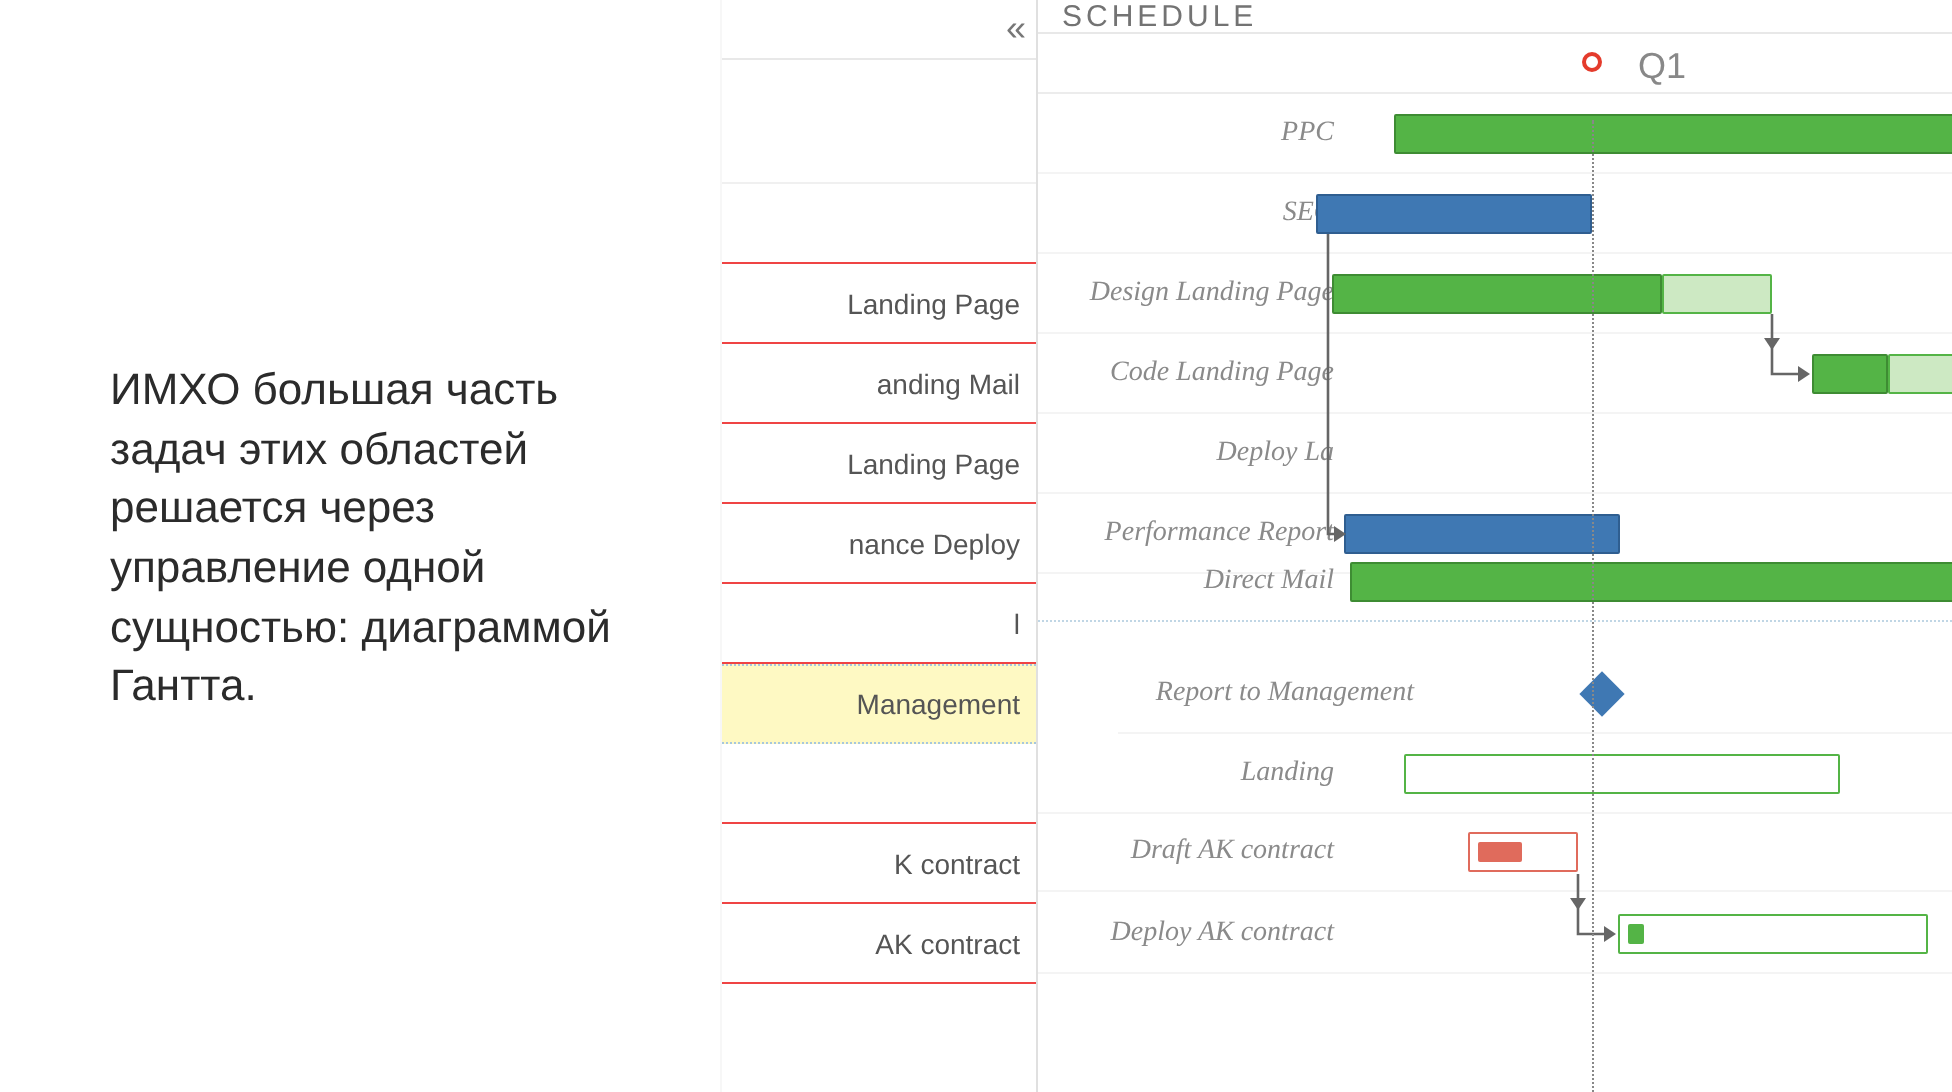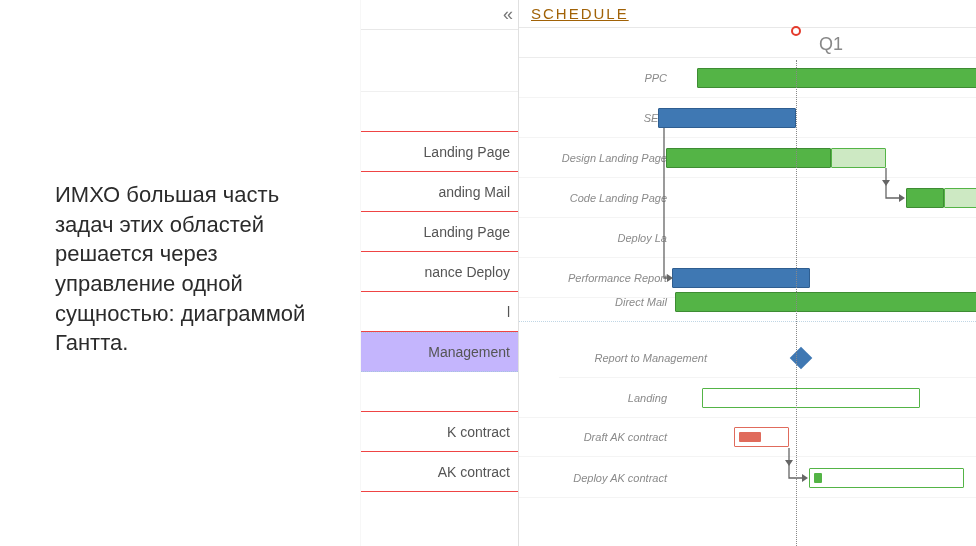--- a/index.html
+++ b/index.html
@@ -39,41 +39,40 @@
   .sidebar-row {
     height: 40px;
     display: flex;
     align-items: center;
     justify-content: flex-end;
     padding-right: 8px;
     font-size: 14px;
     color: #555;
     border-bottom: 1px solid #ef4444;
   }
-  .sidebar-row.selected { background: #c4b5fd; border-top: 1px dotted #a7c7dd; border-bottom: 1px dotted #a7c7dd; }
+  .sidebar-row.selected { background: #fef9c3; border-top: 1px dotted #a7c7dd; border-bottom: 1px dotted #a7c7dd; }
   .chevrons { user-select: none; letter-spacing: -5px; font-weight: 300; }
 
   
   .schedule {
     flex: 1;
     position: relative;
     display: flex;
     flex-direction: column;
     overflow: hidden;
   }
   .schedule-title {
-    height: 28px;
+    height: 17px;
     display: flex;
     align-items: center;
     padding-left: 12px;
-    color: #a16207;
+    color: #737373;
     font-size: 15px;
     letter-spacing: 2px;
     border-bottom: 1px solid #e8e8e8;
-    text-decoration: underline;
   }
   .timeline-header {
     height: 30px;
     position: relative;
     border-bottom: 1px solid #ececec;
   }
   .q-label {
     position: absolute;
     top: 6px;
     font-size: 18px;
@@ -111,23 +110,24 @@
   .grow.dotted { border-bottom: 1px dotted #c0d6e5; }
   .row-label {
     position: absolute;
     left: 0;
     width: 160px;
     height: 100%;
     display: flex;
     align-items: center;
     justify-content: flex-end;
     padding-right: 12px;
-    font-size: 11px;
+    font-size: 14px;
     font-style: italic;
     color: #8a8a8a;
+    font-family: Liberation Serif, serif;
   }
   .bar {
     position: absolute;
     height: 20px;
     top: 10px;
     border-radius: 1px;
     z-index: 2;
   }
   .bar.blue { background: #3f78b3; border: 1px solid #2f5e90; }
   .bar.green { background: #54b446; border: 1px solid #3e8c33; }

